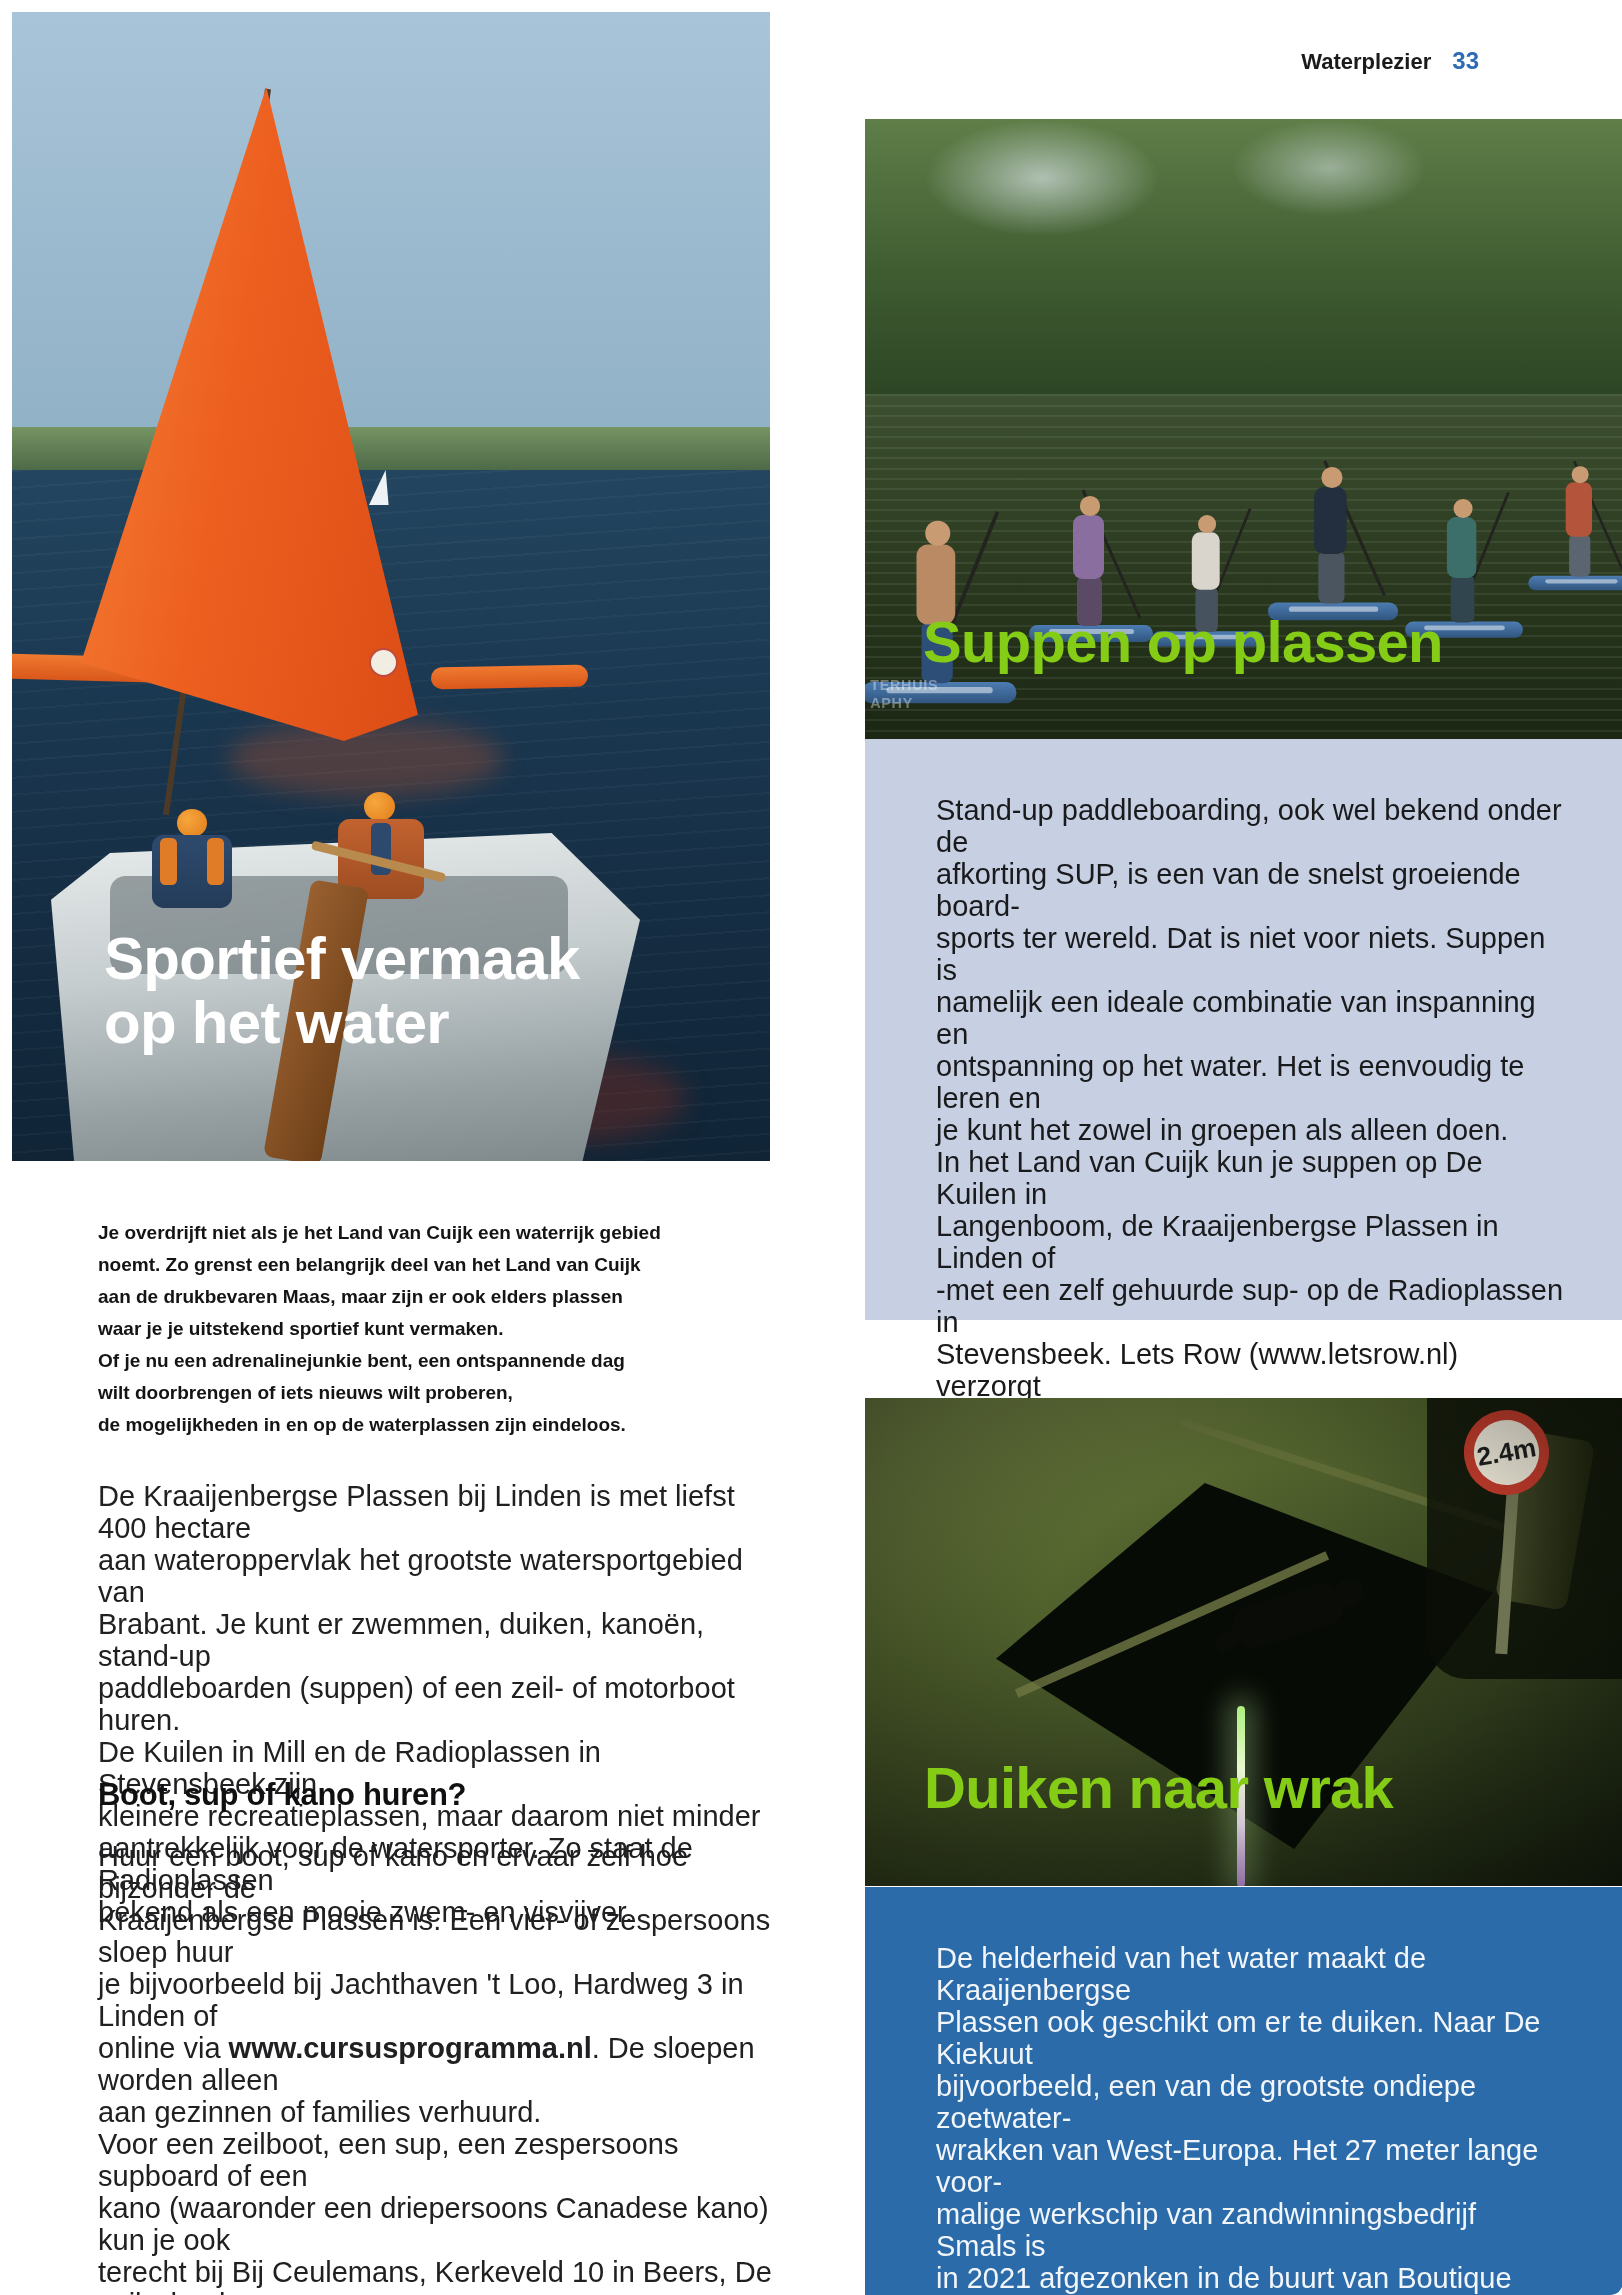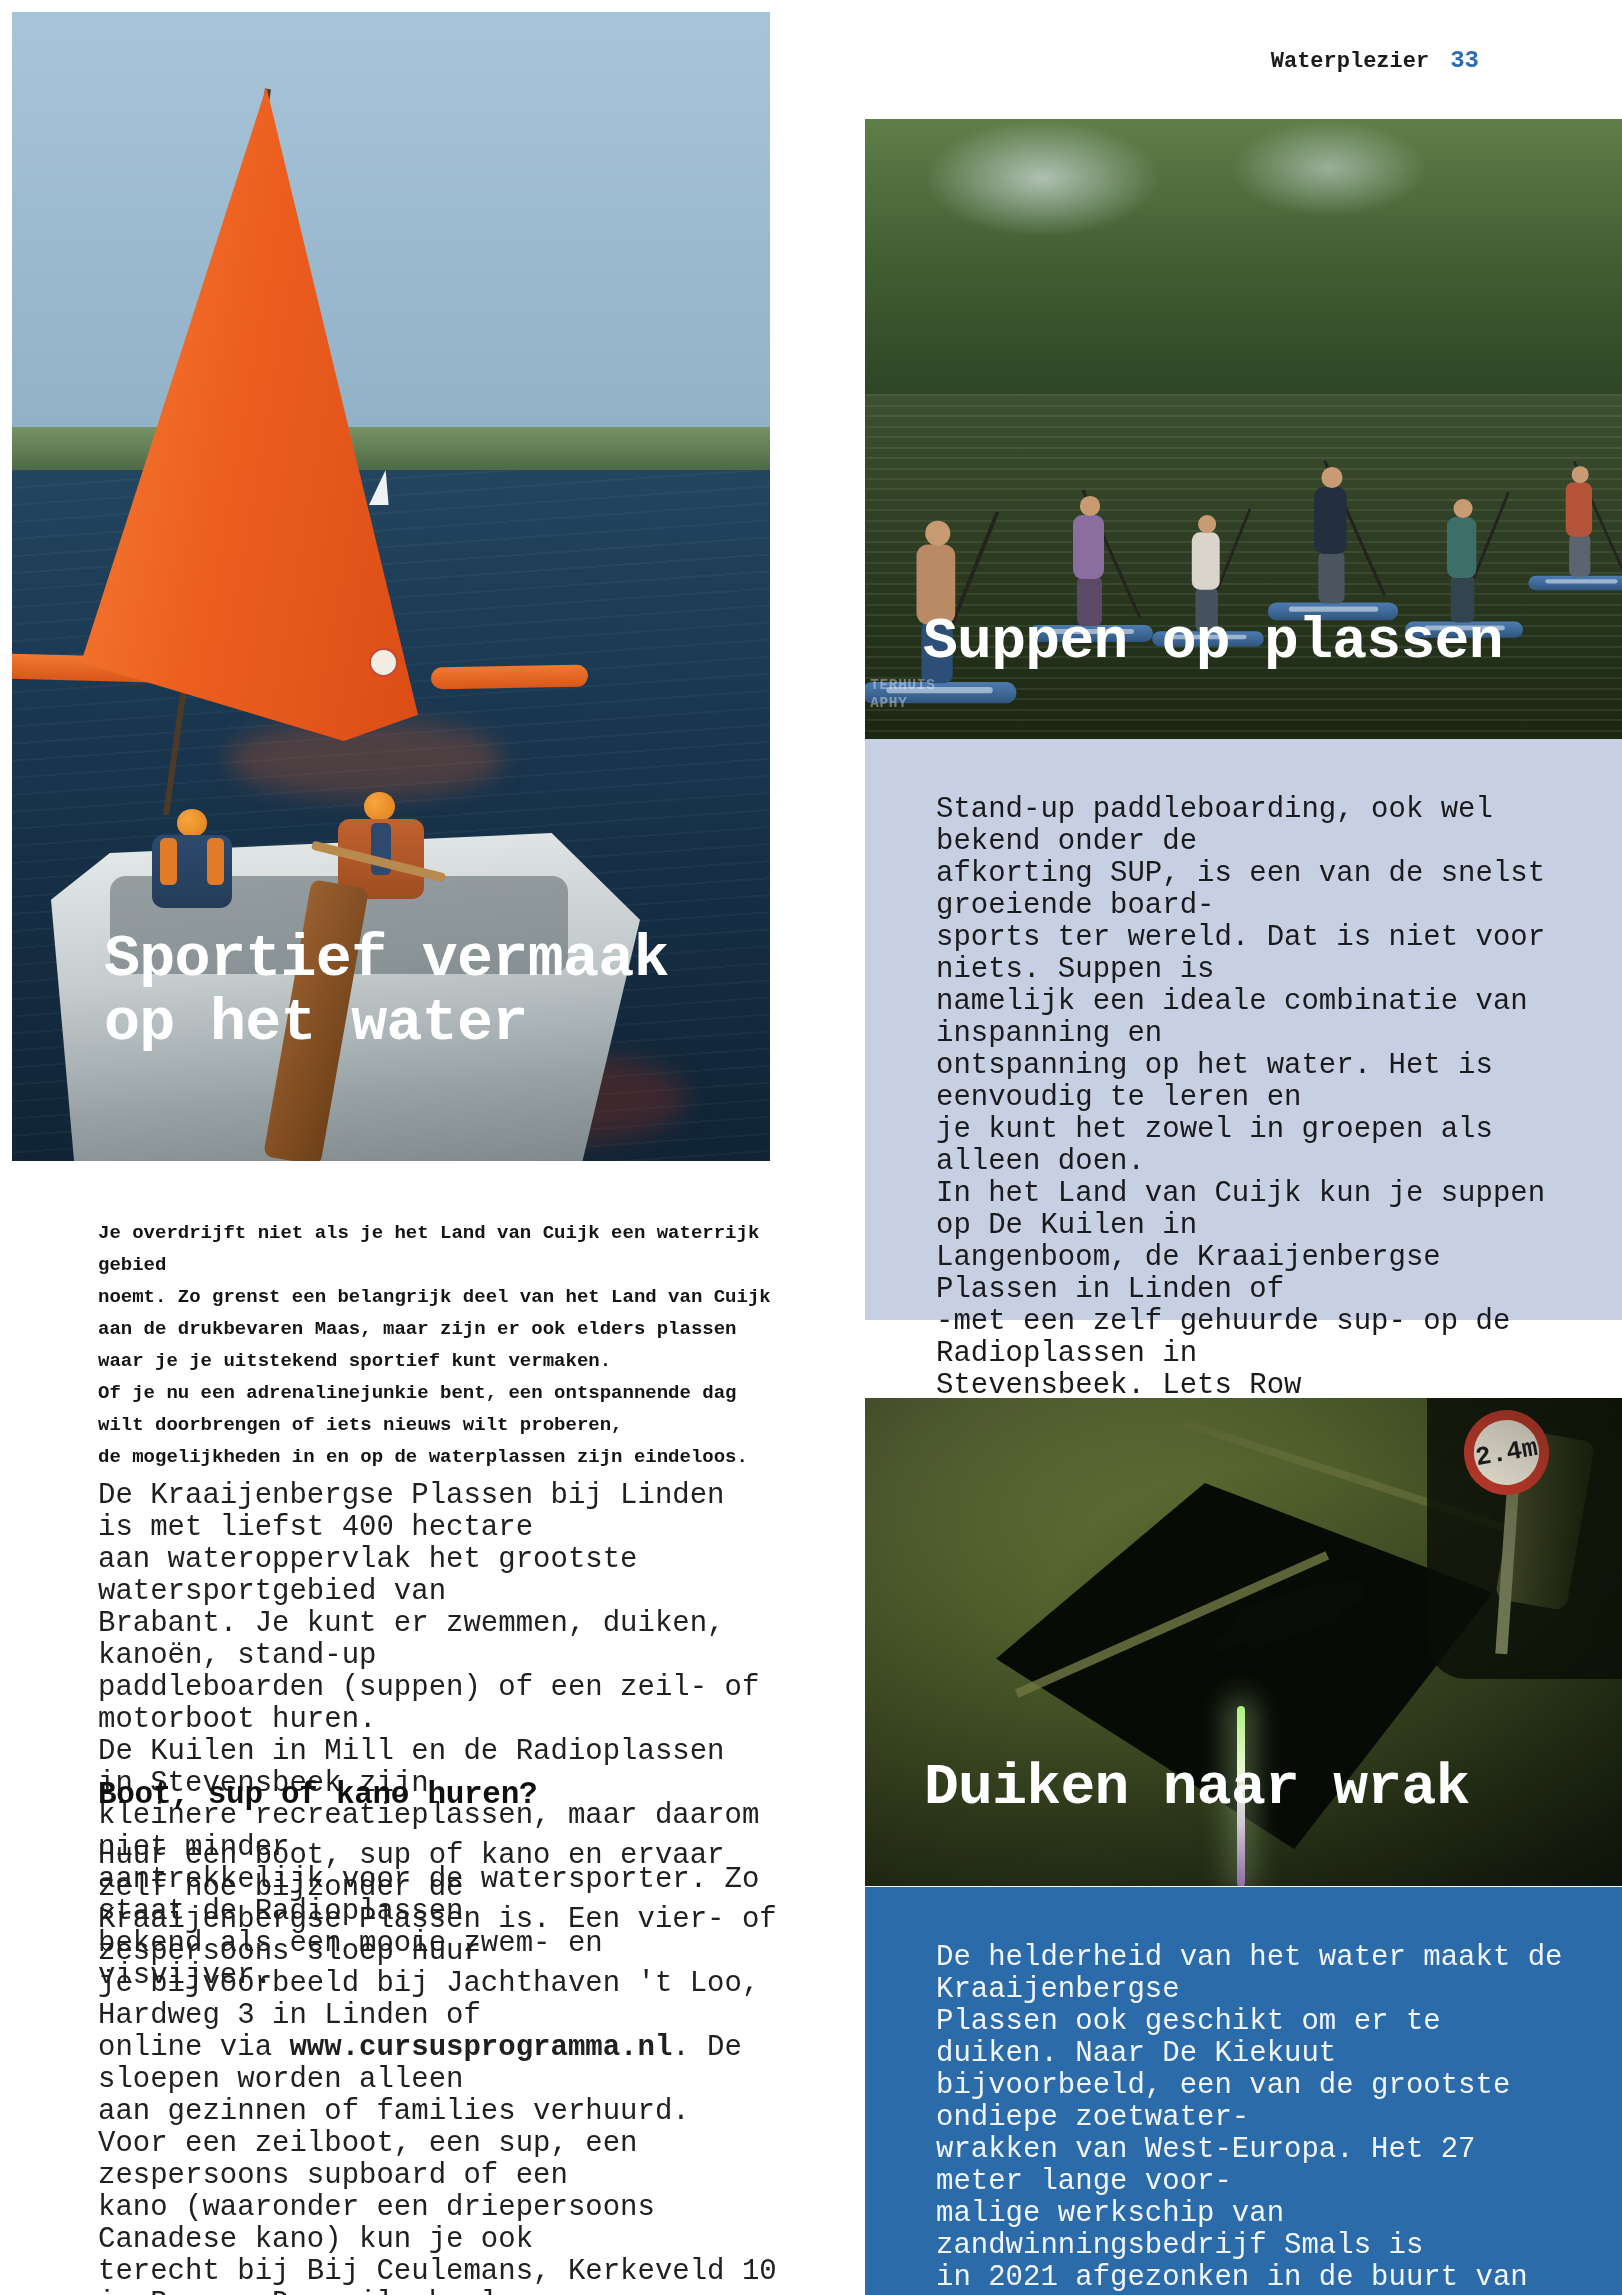--- a/index.html
+++ b/index.html
@@ -1,17 +1,17 @@
 <!DOCTYPE html>
 <html style="font-size:10.5px"><head>
 <meta charset="utf-8">
 <style>
   html,body{margin:0;padding:0;background:#ffffff;}
   .page{position:relative;width:1623px;height:2295px;background:#ffffff;overflow:hidden;
-        font-family:Liberation Mono, monospace;color:#1c1c1e;}
+        font-family:Liberation Sans, sans-serif;color:#1c1c1e;border-radius:13px;}
 
   
   .pagehead{position:absolute;top:47px;right:144px;display:flex;align-items:baseline;gap:21px;}
   .sect{font-size:22px;font-weight:600;color:#1b1b1d;letter-spacing:0;}
   .pnum{font-size:24px;font-weight:800;color:#2d6cb5;}
 
   
   .pre{white-space:pre-line;}
   .body-text{font-size:29px;line-height:32px;color:#202022;}
   .b{font-weight:700;}
@@ -66,21 +66,21 @@
               background:repeating-linear-gradient(180deg,rgba(205,220,205,.16) 0 2px,rgba(0,0,0,0) 2px 10.5px);}
   .supper{position:absolute;width:124px;height:170px;}
   .board{position:absolute;bottom:0;left:0;width:124px;height:17px;border-radius:9.2px;background:linear-gradient(180deg,#4d7cb2,#30567f);}
   .board::after{content:"";position:absolute;left:19.6px;top:3.9px;width:85px;height:5.2px;border-radius:2.6px;background:rgba(235,240,245,.55);}
   .legs{position:absolute;left:48px;bottom:15.7px;width:25px;height:50px;border-radius:6.5px;}
   .torso{position:absolute;left:44px;bottom:63px;width:31px;height:64px;border-radius:9.2px;}
   .head{position:absolute;left:51px;bottom:126px;width:19.6px;height:19.6px;border-radius:50%;background:#c89b72;}
   .paddle{position:absolute;left:81px;bottom:18.3px;width:3.3px;height:140px;background:#23231f;transform:rotate(22deg);}
   .paddle.flip{transform:rotate(-24deg);}
 
-  .overlay-title{position:absolute;margin:0;color:#ffffff;font-size:58px;line-height:62px;font-weight:800;letter-spacing:-0.7px;}
+  .overlay-title{position:absolute;margin:0;color:#84cc16;font-size:58px;line-height:62px;font-weight:800;letter-spacing:-0.7px;}
   .sup-title{left:58px;top:492px;}
   .credit{position:absolute;left:5.2px;top:558px;margin:0;font-size:14.4px;line-height:17.7px;font-weight:700;
           color:rgba(255,255,255,.38);letter-spacing:0.7px;white-space:pre-line;}
 
   
   .lightbox{position:absolute;left:865px;top:739px;width:758px;height:581px;background:#c7cfe3;}
   .lightbox p{position:absolute;left:71px;top:55px;width:628px;margin:0;color:#191a1c;}
   .darkbox{position:absolute;left:865px;top:1887px;width:758px;height:409px;background:#2b6ba9;padding-left:8px;}
   .darkbox p{position:absolute;left:71px;top:55px;width:628px;margin:0;color:#f2f6fa;}
 

